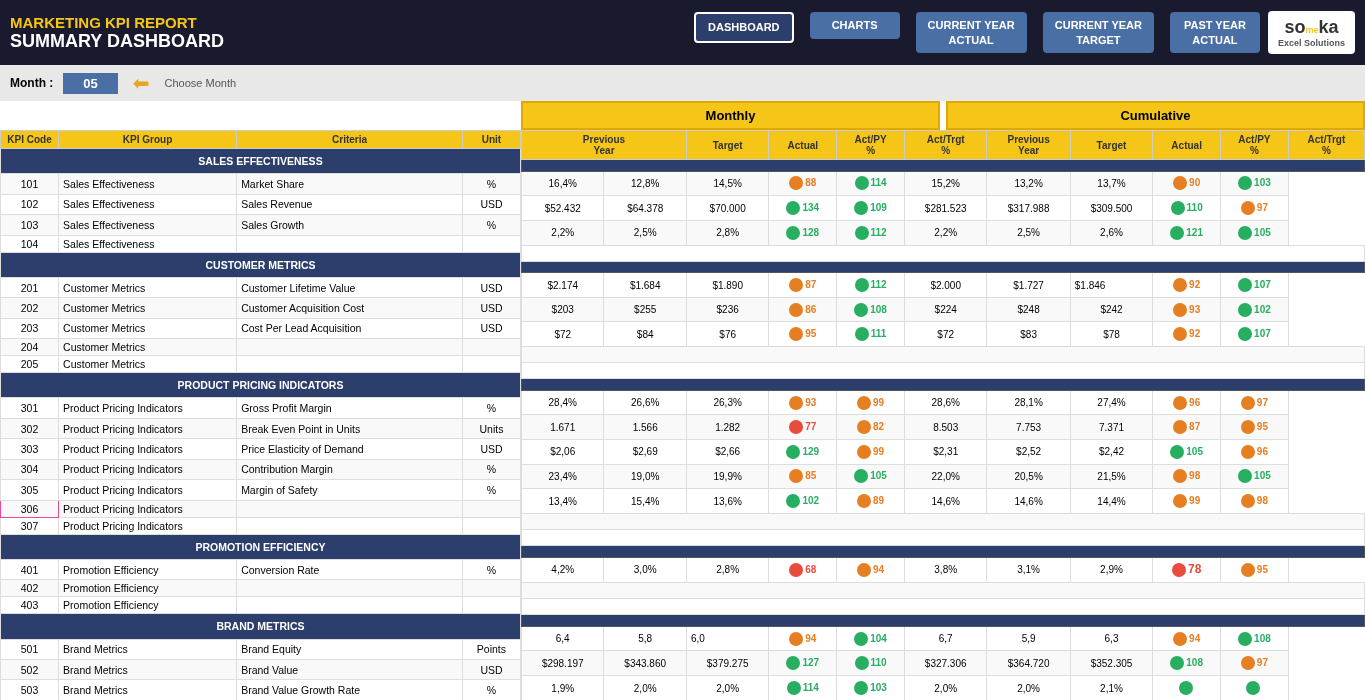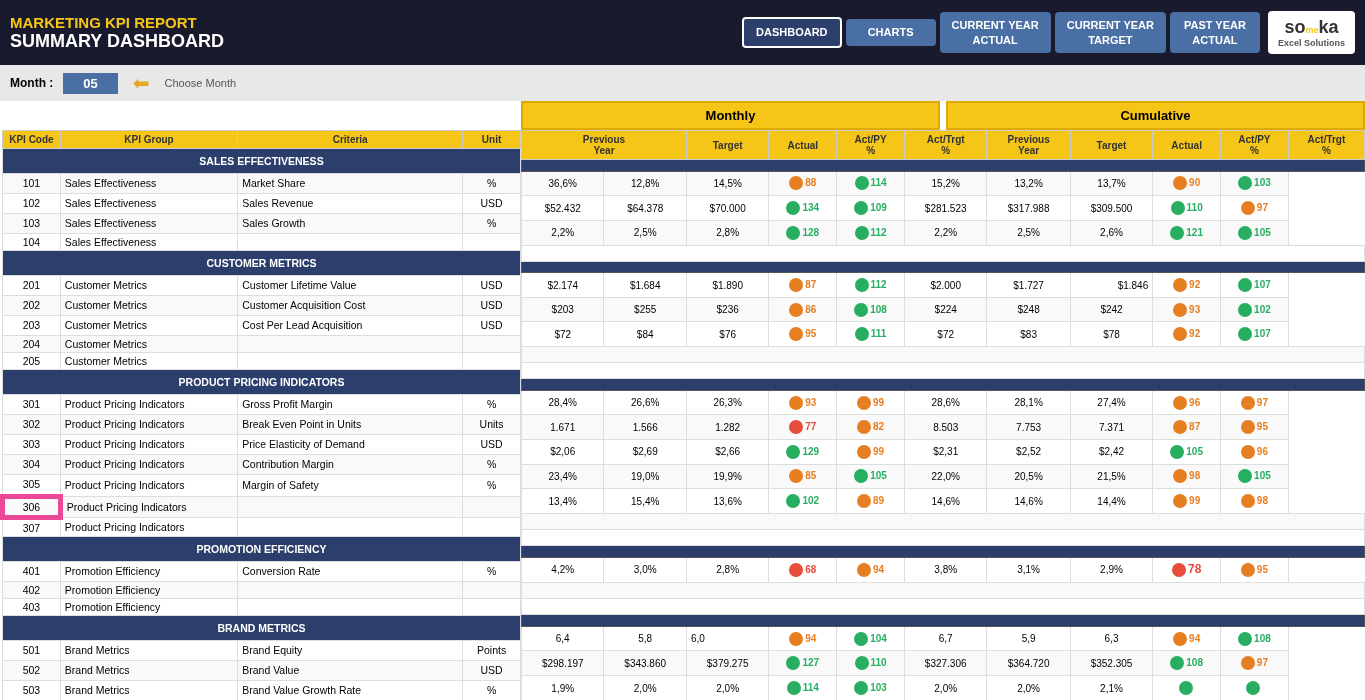--- a/index.html
+++ b/index.html
@@ -9,21 +9,21 @@
     .header {
       background: #1a1a2e;
       display: flex;
       align-items: center;
       padding: 0 10px;
       height: 65px;
     }
     .header-title { flex: 1; }
     .header-title .main-title { color: #f5c518; font-size: 15px; font-weight: bold; }
     .header-title .sub-title { color: #fff; font-size: 18px; font-weight: bold; }
-    .nav-buttons { display: flex; gap: 4px; align-items: center; }
+    .nav-buttons { display: flex; gap: 16px; align-items: flex-start; }
     .nav-btn {
       background: #4a6fa5;
       color: #fff;
       border: none;
       padding: 6px 12px;
       font-size: 11px;
       font-weight: bold;
       cursor: pointer;
       border-radius: 4px;
       text-align: center;
@@ -250,21 +250,21 @@
               <td style="border:1px solid #ddd;">Contribution Margin</td>
               <td style="text-align:center;border:1px solid #ddd;">%</td>
             </tr>
             <tr style="background: rgb(255, 255, 255);">
               <td style="text-align:center;border:1px solid #ddd;">305</td>
               <td style="border:1px solid #ddd;">Product Pricing Indicators</td>
               <td style="border:1px solid #ddd;">Margin of Safety</td>
               <td style="text-align:center;border:1px solid #ddd;">%</td>
             </tr>
             <tr style="background: rgb(245, 245, 245);">
-              <td style="text-align:center;border:5px solid #ec4899;height:16px;">306</td>
+              <td style="text-align:center;border:1px solid #ec4899;height:16px;">306</td>
               <td style="border:1px solid #ddd;">Product Pricing Indicators</td>
               <td style="border:1px solid #ddd;"></td>
               <td style="border:1px solid #ddd;"></td>
             </tr>
             <tr style="background: rgb(255, 255, 255);">
               <td style="text-align:center;border:1px solid #ddd;height:16px;">307</td>
               <td style="border:1px solid #ddd;">Product Pricing Indicators</td>
               <td style="border:1px solid #ddd;"></td>
               <td style="border:1px solid #ddd;"></td>
             </tr>
@@ -326,21 +326,21 @@
             <th style="background:#f5c518;font-size:10px;">Actual</th>
             <th style="background:#f5c518;font-size:10px;">Act/PY<br>%</th>
             <th style="background:#f5c518;font-size:10px;">Act/Trgt<br>%</th>
           </tr>
         </thead>
         <tbody id="right-tbody">
             <tr>
               <td colspan="11" style="background:#2c3e6b;color:#fff;border:1px solid #555;padding:4px;"></td>
             </tr>
             <tr style="background: rgb(245, 245, 245);">
-      <td style="text-align:center;border:1px solid #ddd;font-size:10px;">36,6%</td>
+      <td style="text-align:center;border:1px solid #ddd;font-size:10px;">16,4%</td>
       <td style="text-align:center;border:1px solid #ddd;font-size:10px;">12,8%</td>
       <td style="text-align:center;border:1px solid #ddd;font-size:10px;">14,5%</td>
       <td style="text-align:center;border:1px solid #ddd;font-size:10px;"><span class="badge badge-orange"></span><span class="val-orange">88</span></td>
       <td style="text-align:center;border:1px solid #ddd;font-size:10px;"><span class="badge badge-green"></span><span class="val-green">114</span></td>
       <td style="text-align:center;border:1px solid #ddd;font-size:10px;">15,2%</td>
       <td style="text-align:center;border:1px solid #ddd;font-size:10px;">13,2%</td>
       <td style="text-align:center;border:1px solid #ddd;font-size:10px;">13,7%</td>
       <td style="text-align:center;border:1px solid #ddd;font-size:10px;"><span class="badge badge-orange"></span><span class="val-orange">90</span></td>
       <td style="text-align:center;border:1px solid #ddd;font-size:10px;"><span class="badge badge-green"></span><span class="val-green">103</span></td>
     </tr>
@@ -375,21 +375,21 @@
               <td colspan="11" style="background:#2c3e6b;color:#fff;border:1px solid #555;padding:4px;"></td>
             </tr>
             <tr style="background: rgb(255, 255, 255);">
       <td style="text-align:center;border:1px solid #ddd;font-size:10px;">$2.174</td>
       <td style="text-align:center;border:1px solid #ddd;font-size:10px;">$1.684</td>
       <td style="text-align:center;border:1px solid #ddd;font-size:10px;">$1.890</td>
       <td style="text-align:center;border:1px solid #ddd;font-size:10px;"><span class="badge badge-orange"></span><span class="val-orange">87</span></td>
       <td style="text-align:center;border:1px solid #ddd;font-size:10px;"><span class="badge badge-green"></span><span class="val-green">112</span></td>
       <td style="text-align:center;border:1px solid #ddd;font-size:10px;">$2.000</td>
       <td style="text-align:center;border:1px solid #ddd;font-size:10px;">$1.727</td>
-      <td style="text-align:right;border:1px solid #ddd;font-size:10px;">$1.846</td>
+      <td style="text-align:left;border:1px solid #ddd;font-size:10px;">$1.846</td>
       <td style="text-align:center;border:1px solid #ddd;font-size:10px;"><span class="badge badge-orange"></span><span class="val-orange">92</span></td>
       <td style="text-align:center;border:1px solid #ddd;font-size:10px;"><span class="badge badge-green"></span><span class="val-green">107</span></td>
     </tr>
             <tr style="background: rgb(245, 245, 245);">
       <td style="text-align:center;border:1px solid #ddd;font-size:10px;">$203</td>
       <td style="text-align:center;border:1px solid #ddd;font-size:10px;">$255</td>
       <td style="text-align:center;border:1px solid #ddd;font-size:10px;">$236</td>
       <td style="text-align:center;border:1px solid #ddd;font-size:10px;"><span class="badge badge-orange"></span><span class="val-orange">86</span></td>
       <td style="text-align:center;border:1px solid #ddd;font-size:10px;"><span class="badge badge-green"></span><span class="val-green">108</span></td>
       <td style="text-align:center;border:1px solid #ddd;font-size:10px;">$224</td>

